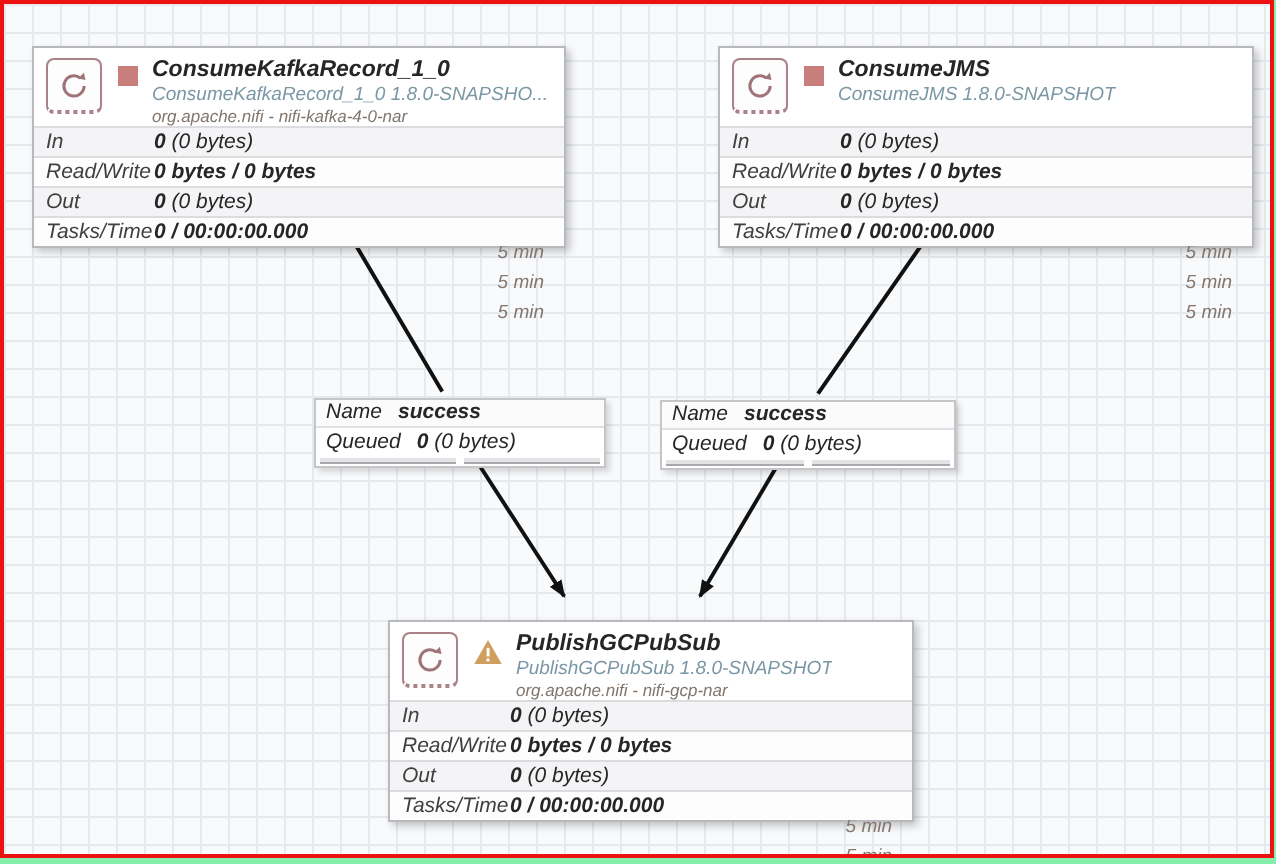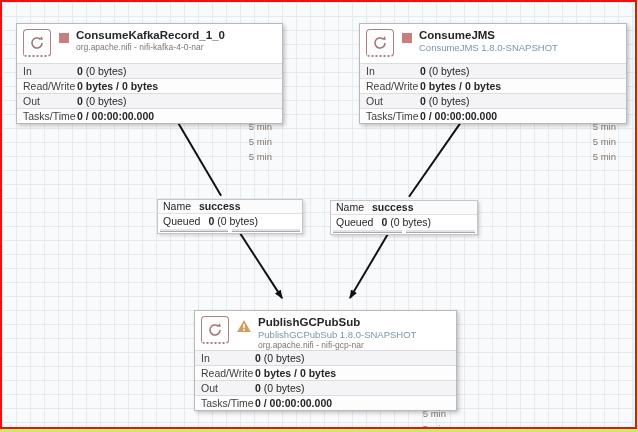--- a/index.html
+++ b/index.html
@@ -1,18 +1,18 @@
 <!DOCTYPE html>
 <html><head>
 <meta charset="utf-8">
 <style>
   * { margin:0; padding:0; box-sizing:border-box; }
   html,body { width:638px; height:432px; background:#ffffff;
     font-family:"Liberation Sans", sans-serif; }
-  #stage { position:relative; width:638px; height:432px; overflow:hidden; background:#bef264; }
+  #stage { position:relative; width:638px; height:432px; overflow:hidden; background:#86efac;font-style:italic; }
 
   
   #frame { position:absolute; left:0; top:0; right:1px; bottom:3px;
     border:2px solid #ee1111; overflow:hidden; }
 
   
   #canvas { position:absolute; inset:0; background-color:#f8fafb;
     background-image:
       linear-gradient(to right, #e5eaee 1px, transparent 1px),
       linear-gradient(to bottom, #e5eaee 1px, transparent 1px);
@@ -89,20 +89,21 @@
             <svg viewBox="0 0 20 20">
                 <path d="M15.6 10a5.6 5.6 0 1 1-2.1-4.4" fill="none" stroke="currentColor" stroke-width="1.7"></path>
                 <path d="M12.3 5.8 L16.4 6.6 L15.5 2.6 Z" fill="currentColor"></path>
               </svg>
           </div>
           <div class="run-badge">
               <div class="stopped-square"></div>
             </div>
           <div class="titles">
             <div class="proc-title">ConsumeKafkaRecord_1_0</div>
+            <div class="proc-sub">ConsumeKafkaRecord_1_0 1.8.0-SNAPSHO...</div>
             <div class="proc-bundle">org.apache.nifi - nifi-kafka-4-0-nar</div>
           </div>
         </div>
         <div class="proc-stats">
           <div class="stat-row">
             <span class="stat-label">In</span>
             <span class="stat-value"><b>0</b><span> (0 bytes)</span></span>
             <span class="stat-win">5 min</span>
           </div>
           <div class="stat-row">

